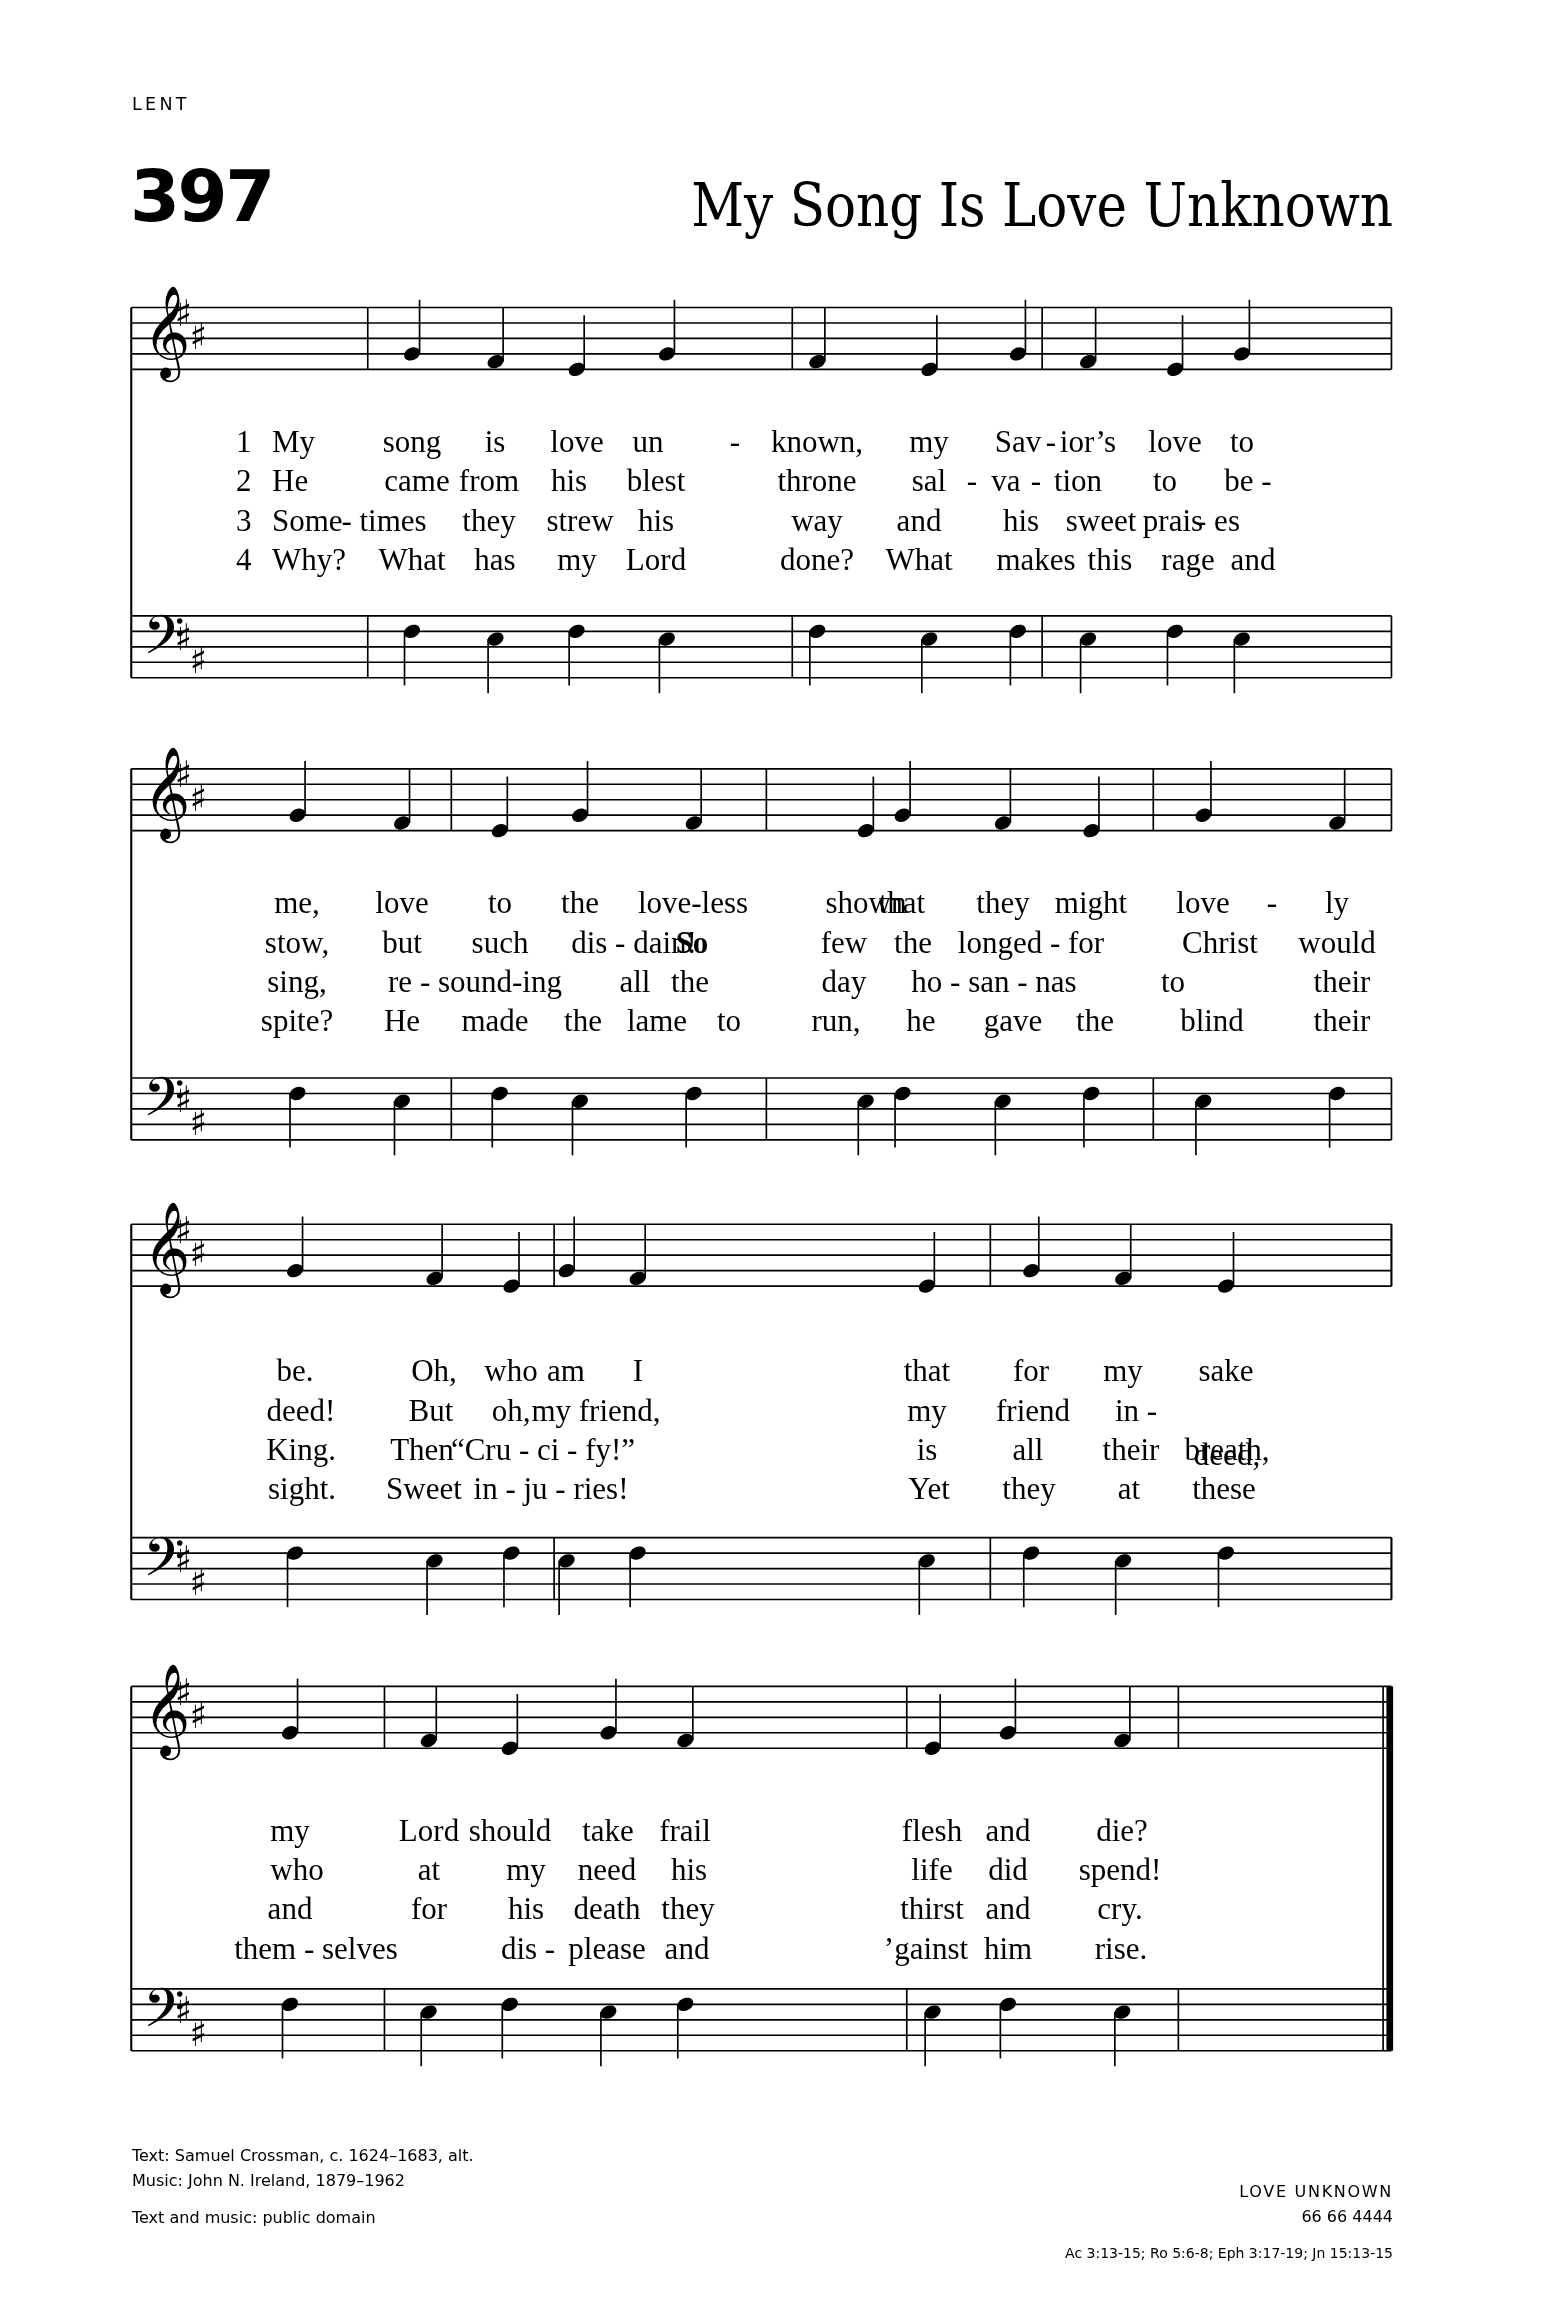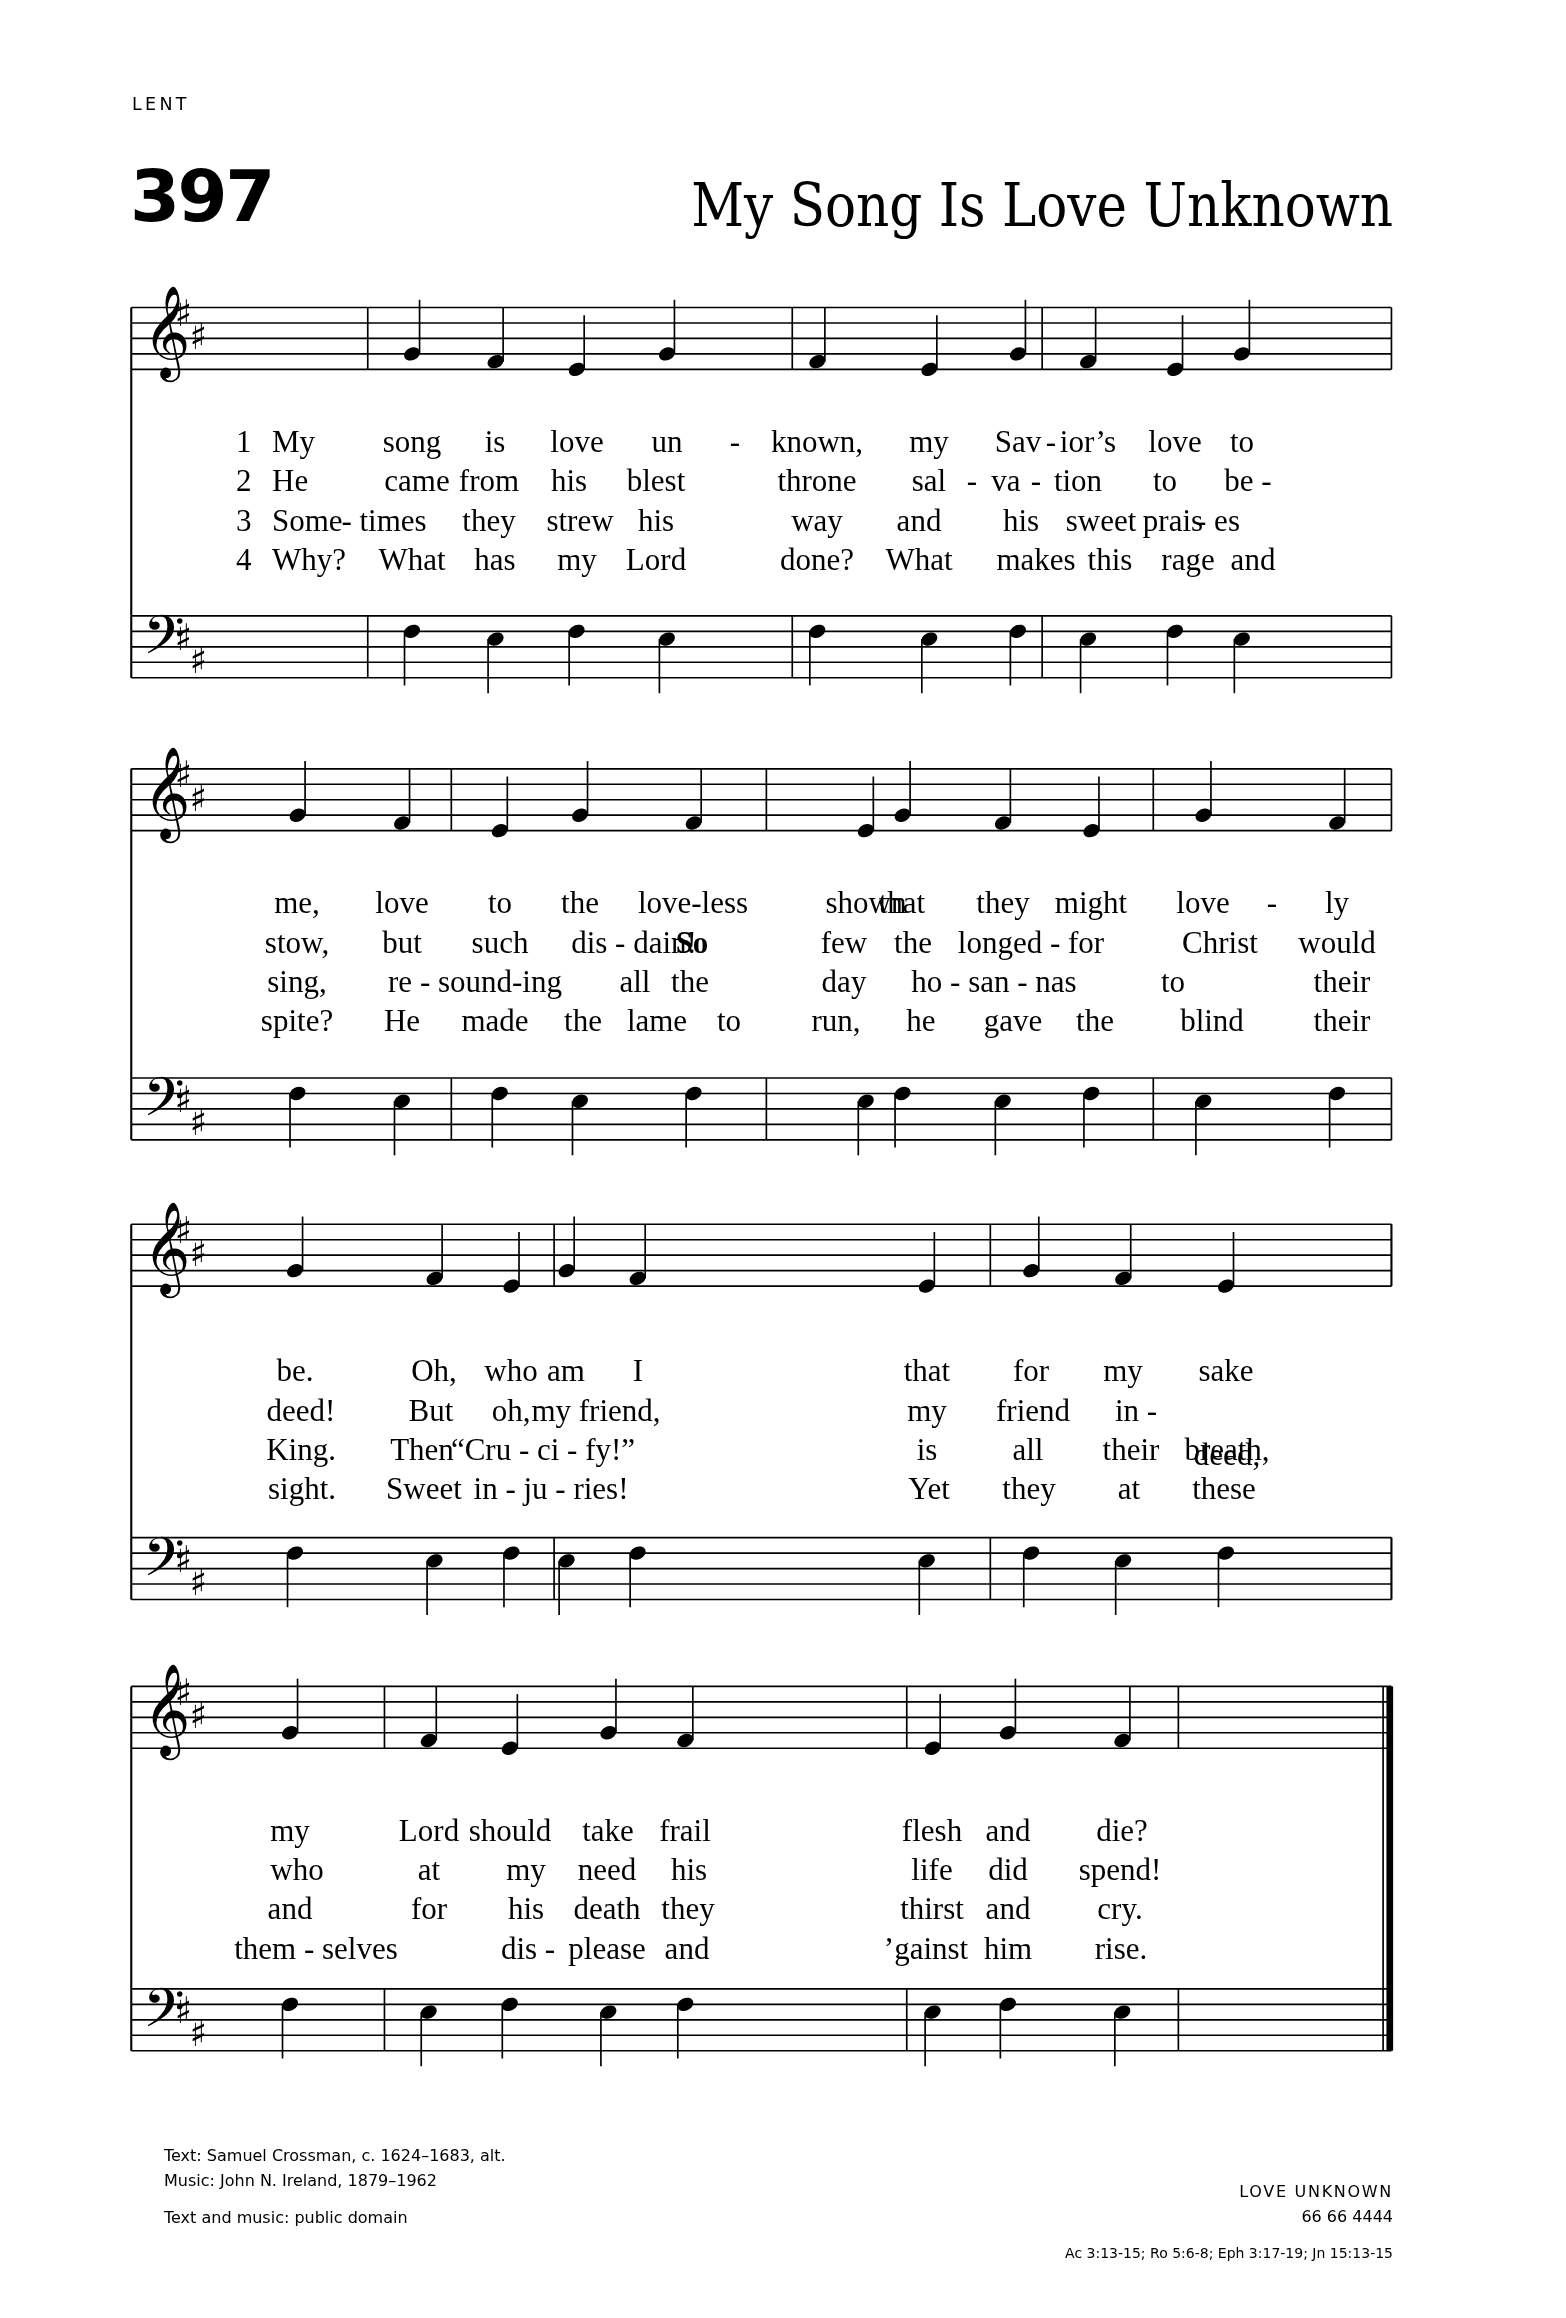--- a/index.html
+++ b/index.html
@@ -3,21 +3,21 @@
 <meta charset="utf-8">
 <style>
   html, body { margin: 0; padding: 0; background: #ffffff; }
   body { width: 1567px; height: 2319px; position: relative; overflow: hidden; color: #000; }
   .section-label { position: absolute; left: 132px; top: 94px; font-family: "DejaVu Sans", sans-serif; font-size: 17.5px; letter-spacing: 3.3px; }
   .hymn-number { position: absolute; left: 130px; top: 160px; font-family: "DejaVu Sans", sans-serif; font-weight: bold; font-size: 72px; letter-spacing: -2.5px; line-height: 1; }
   .hymn-title { position: absolute; right: 174px; top: 175px; font-family: "DejaVu Serif", serif; font-size: 60px; line-height: 1; transform: scaleX(0.86); transform-origin: right top; white-space: nowrap; }
   svg.score { position: absolute; left: 0; top: 0; }
   .lyric { position: absolute; font-family: "Liberation Serif", serif; font-size: 31px; white-space: nowrap; transform: translateX(-50%); line-height: 1; }
   .lyric.left { transform: none; }
-  .credits-left { position: absolute; left: 132px; top: 2143px; font-family: "DejaVu Sans", sans-serif; font-size: 16px; line-height: 25px; margin-left: 32px; }
+  .credits-left { position: absolute; left: 132px; top: 2143px; font-family: "DejaVu Sans", sans-serif; font-size: 16px; line-height: 25px; }
   .credits-left .rights { margin-top: 11.7px; font-size: 16px; }
   .credits-right { position: absolute; right: 174px; top: 2143px; font-family: "DejaVu Sans", sans-serif; font-size: 16px; line-height: 25px; text-align: right; }
   .credits-right .tune { letter-spacing: 1.7px; margin-top: 36px; }
   .credits-right .refs { margin-top: 11.7px; font-size: 14px; }
 </style>
 </head>
 <body>
 
 <div class="section-label">LENT</div>
 <div class="hymn-number">397</div>
@@ -276,21 +276,21 @@
     <line x1="1352" x2="1352" y1="2082.75" y2="2018" stroke="#000" stroke-width="2"></line>
     <ellipse cx="1343" cy="2407.75" rx="10" ry="7.5" fill="#000" transform="rotate(-25 1343 2407.75)"></ellipse>
     <line x1="1334" x2="1334" y1="2407.75" y2="2472.5" stroke="#000" stroke-width="2"></line>
   </svg>
 <div id="lyrics-layer">
     <div class="lyric left" style="left: 236px; top: 426px;">1</div>
     <div class="lyric left" style="left: 272px; top: 426px;">My</div>
     <div class="lyric" style="left: 412px; top: 426px;">song</div>
     <div class="lyric" style="left: 495px; top: 426px;">is</div>
     <div class="lyric" style="left: 577px; top: 426px;">love</div>
-    <div class="lyric" style="left: 667px; top: 426px; text-align: center;">un</div>
+    <div class="lyric" style="left: 648px; top: 426px; text-align: center;">un</div>
     <div class="lyric" style="left: 735px; top: 426px;">-</div>
     <div class="lyric" style="left: 817px; top: 426px;">known,</div>
     <div class="lyric" style="left: 929px; top: 426px;">my</div>
     <div class="lyric" style="left: 1018px; top: 426px;">Sav</div>
     <div class="lyric" style="left: 1051px; top: 426px;">-</div>
     <div class="lyric" style="left: 1088px; top: 426px;">ior’s</div>
     <div class="lyric" style="left: 1175px; top: 426px;">love</div>
     <div class="lyric" style="left: 1242px; top: 426px;">to</div>
     <div class="lyric left" style="left: 236px; top: 465px;">2</div>
     <div class="lyric left" style="left: 272px; top: 465px;">He</div>

